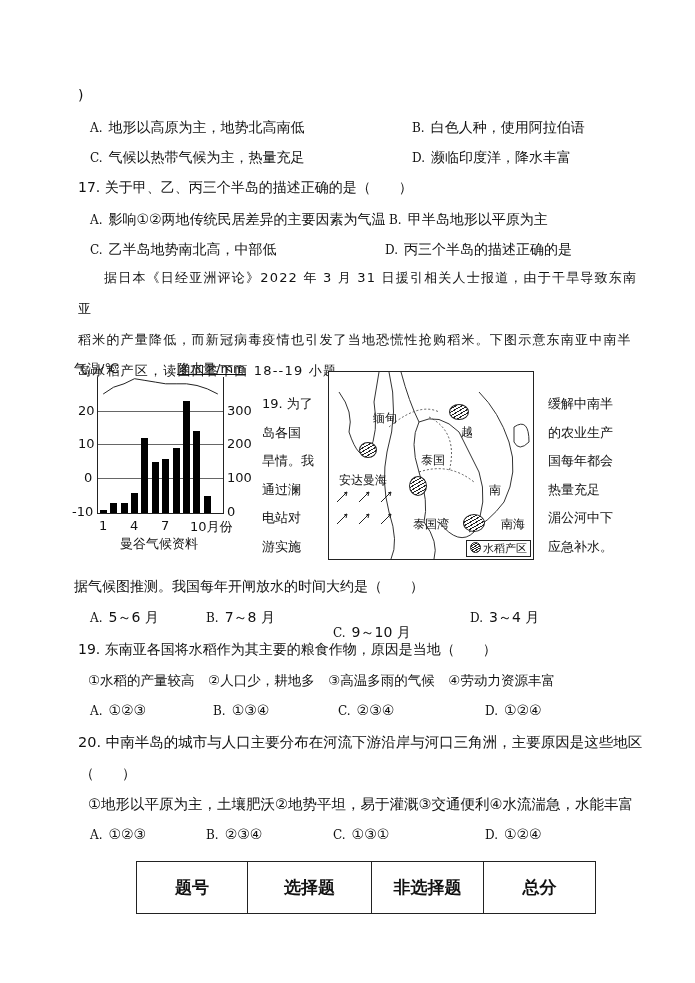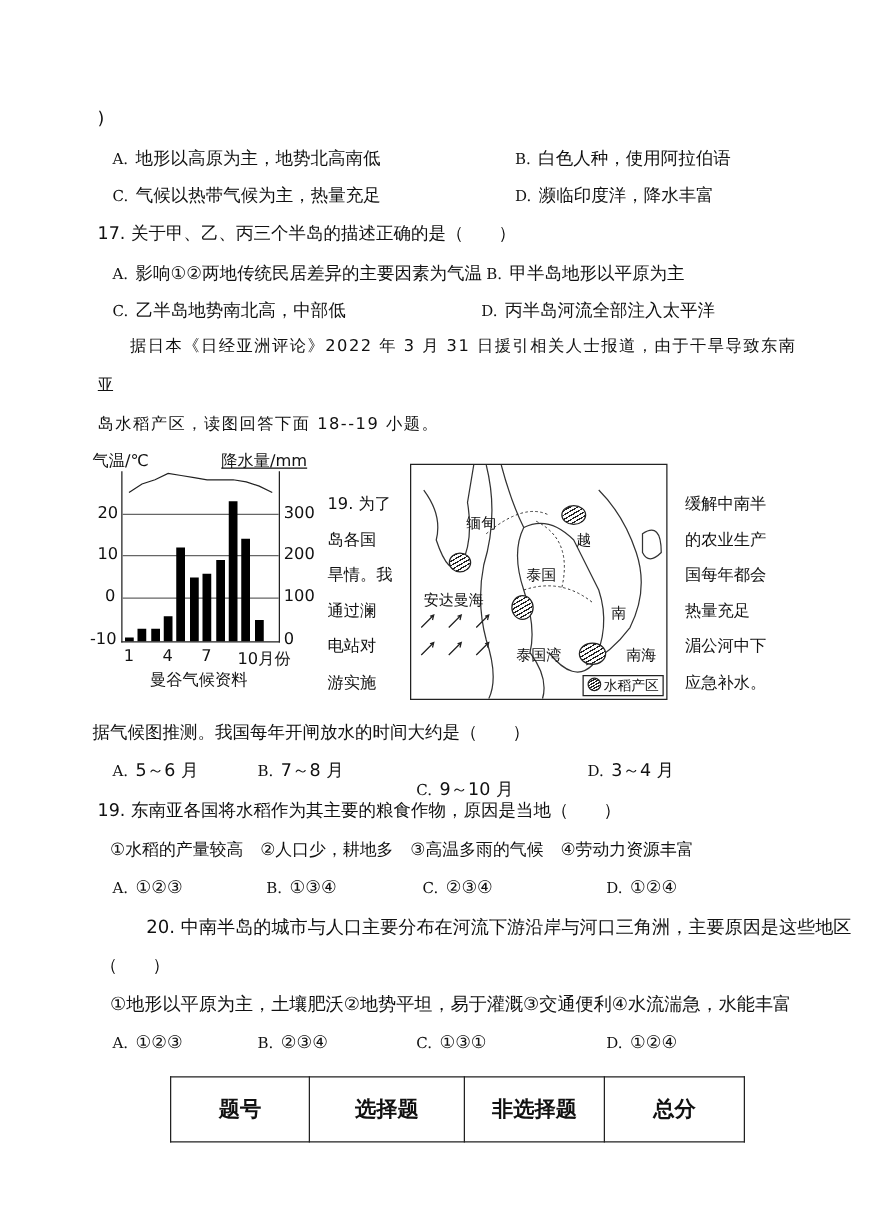--- a/index.html
+++ b/index.html
@@ -33,24 +33,25 @@
 <div class="line" style="left:78px;top:86px;">)</div>
 <div class="opt" style="left:90px;top:118px;"><span class="k">A.</span><span>地形以高原为主，地势北高南低</span></div>
 <div class="opt" style="left:412px;top:118px;"><span class="k">B.</span><span>白色人种，使用阿拉伯语</span></div>
 <div class="opt" style="left:90px;top:148px;"><span class="k">C.</span><span>气候以热带气候为主，热量充足</span></div>
 <div class="opt" style="left:412px;top:148px;"><span class="k">D.</span><span>濒临印度洋，降水丰富</span></div>
 
 <div class="line" style="left:78px;top:178px;">17. 关于甲、乙、丙三个半岛的描述正确的是（　　）</div>
 <div class="opt" style="left:90px;top:210px;"><span class="k">A.</span><span>影响①②两地传统民居差异的主要因素为气温</span></div>
 <div class="opt" style="left:389px;top:210px;"><span class="k">B.</span><span>甲半岛地形以平原为主</span></div>
 <div class="opt" style="left:90px;top:240px;"><span class="k">C.</span><span>乙半岛地势南北高，中部低</span></div>
-<div class="opt" style="left:385px;top:240px;"><span class="k">D.</span><span>丙半岛河流全部注入太平洋</span></div>
+<div class="opt" style="left:385px;top:240px;"><span class="k">D.</span><span>丙三个半岛的描述正确的是</span></div>
 
 <div class="passage" style="top:262px;">
   <div><span class="indent"></span><span>据日本《日经亚洲评论》2022 年 3 月 31 日援引相关人士报道，由于干旱导致东南亚</span></div>
+  <div>稻米的产量降低，而新冠病毒疫情也引发了当地恐慌性抢购稻米。下图示意东南亚中南半</div>
   <div>岛水稻产区，读图回答下面 18--19 小题。</div>
 </div>
 
 <div class="chart">
   <div class="lab" style="left:2px;top:0;">气温/℃</div>
   <div class="lab" style="left:105px;top:0;text-decoration:underline;">降水量/mm</div>
   <div class="box" id="plotbox">
     <div class="grid" style="top:34px;"></div>
     <div class="grid" style="top:67px;"></div>
     <div class="grid" style="top:101px;"></div>
@@ -151,21 +152,21 @@
 <div class="opt" style="left:333px;top:608px;margin-top:15px;"><span class="k">C.</span><span>9～10 月</span></div>
 <div class="opt" style="left:470px;top:608px;"><span class="k">D.</span><span>3～4 月</span></div>
 
 <div class="line" style="left:78px;top:640px;">19. 东南亚各国将水稻作为其主要的粮食作物，原因是当地（　　）</div>
 <div class="line" style="left:88px;top:671px;font-size:13.5px;">①水稻的产量较高　②人口少，耕地多　③高温多雨的气候　④劳动力资源丰富</div>
 <div class="opt" style="left:90px;top:701px;"><span class="k">A.</span><span>①②③</span></div>
 <div class="opt" style="left:213px;top:701px;"><span class="k">B.</span><span>①③④</span></div>
 <div class="opt" style="left:338px;top:701px;"><span class="k">C.</span><span>②③④</span></div>
 <div class="opt" style="left:485px;top:701px;"><span class="k">D.</span><span>①②④</span></div>
 
-<div class="line" style="left:78px;top:733px;font-size:14.5px;margin-left:39px;">20. 中南半岛的城市与人口主要分布在河流下游沿岸与河口三角洲，主要原因是这些地区</div>
+<div class="line" style="left:78px;top:733px;font-size:14.5px;">20. 中南半岛的城市与人口主要分布在河流下游沿岸与河口三角洲，主要原因是这些地区</div>
 <div class="line" style="left:80px;top:764px;">（　　）</div>
 <div class="line" style="left:88px;top:795px;font-size:14.5px;">①地形以平原为主，土壤肥沃②地势平坦，易于灌溉③交通便利④水流湍急，水能丰富</div>
 <div class="opt" style="left:90px;top:825px;"><span class="k">A.</span><span>①②③</span></div>
 <div class="opt" style="left:206px;top:825px;"><span class="k">B.</span><span>②③④</span></div>
 <div class="opt" style="left:333px;top:825px;"><span class="k">C.</span><span>①③①</span></div>
 <div class="opt" style="left:485px;top:825px;"><span class="k">D.</span><span>①②④</span></div>
 
 <table class="score">
   <tbody>
       <tr>

